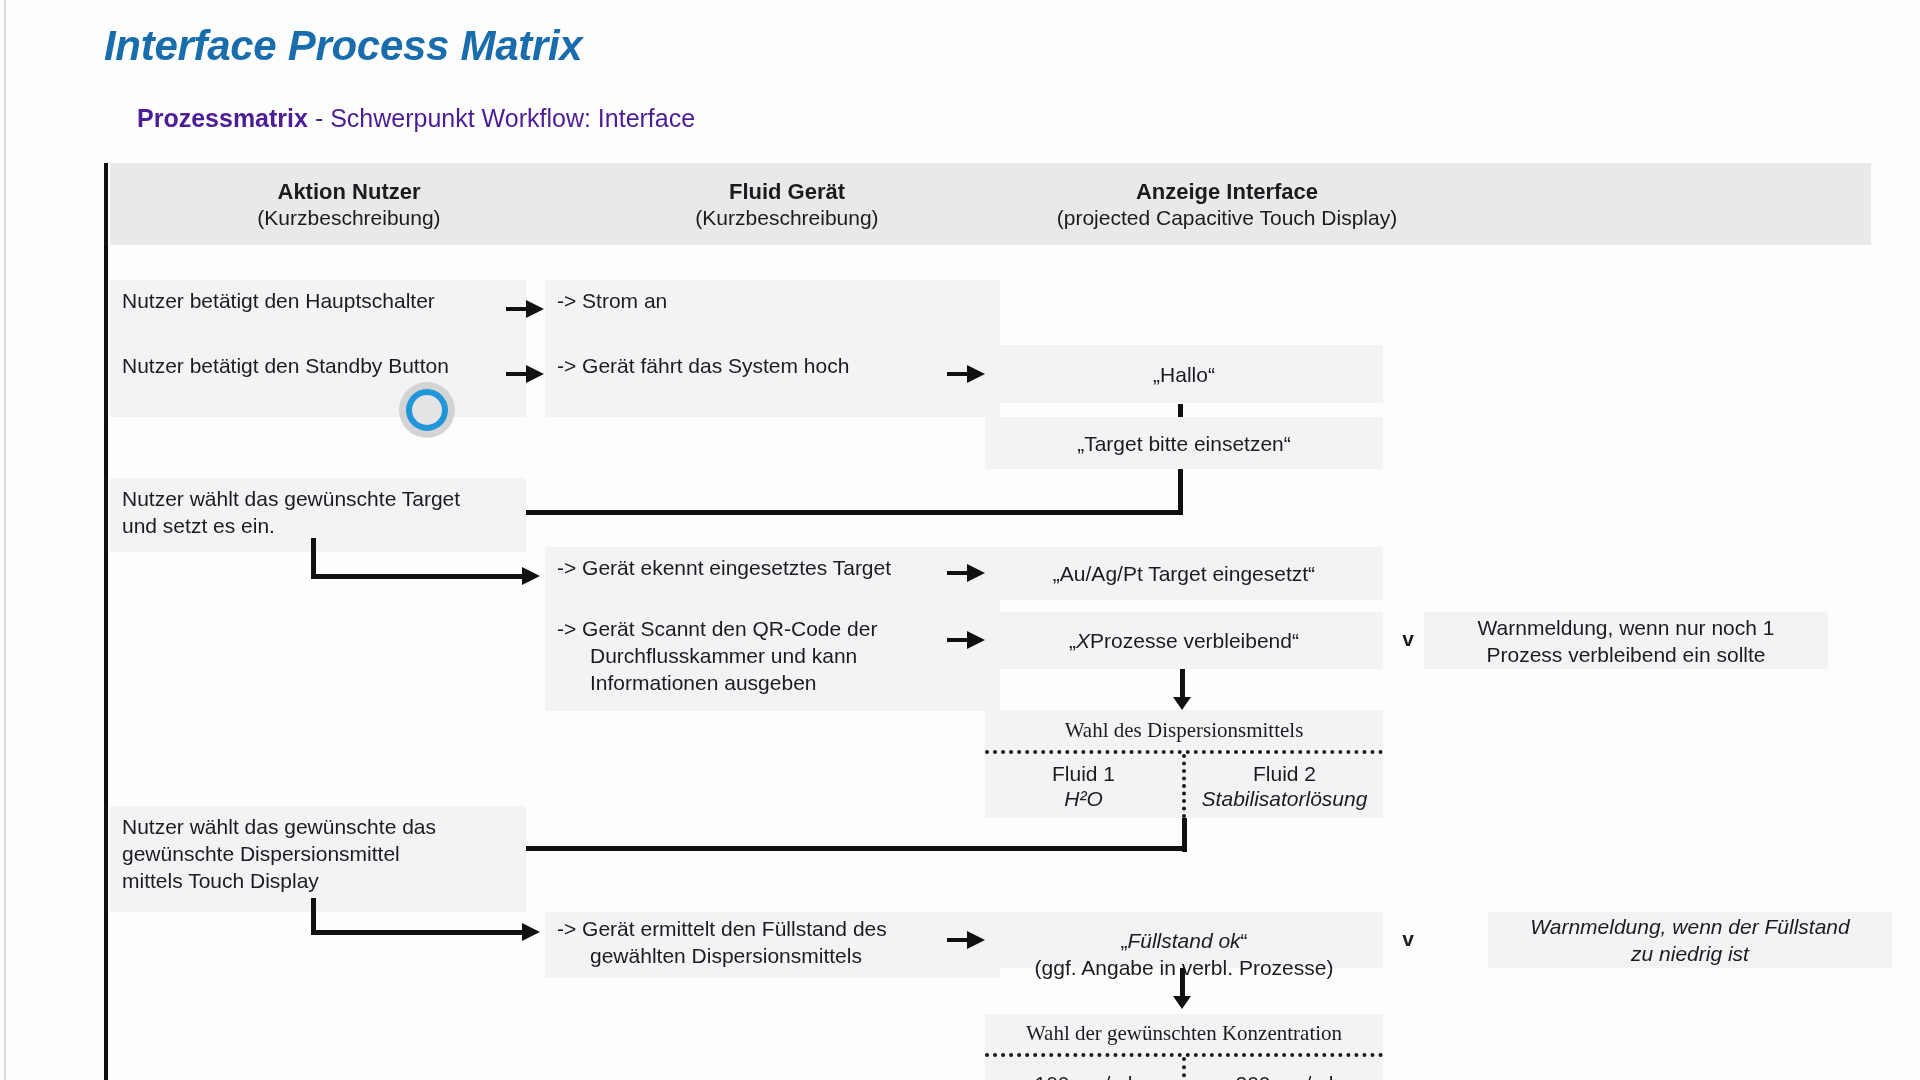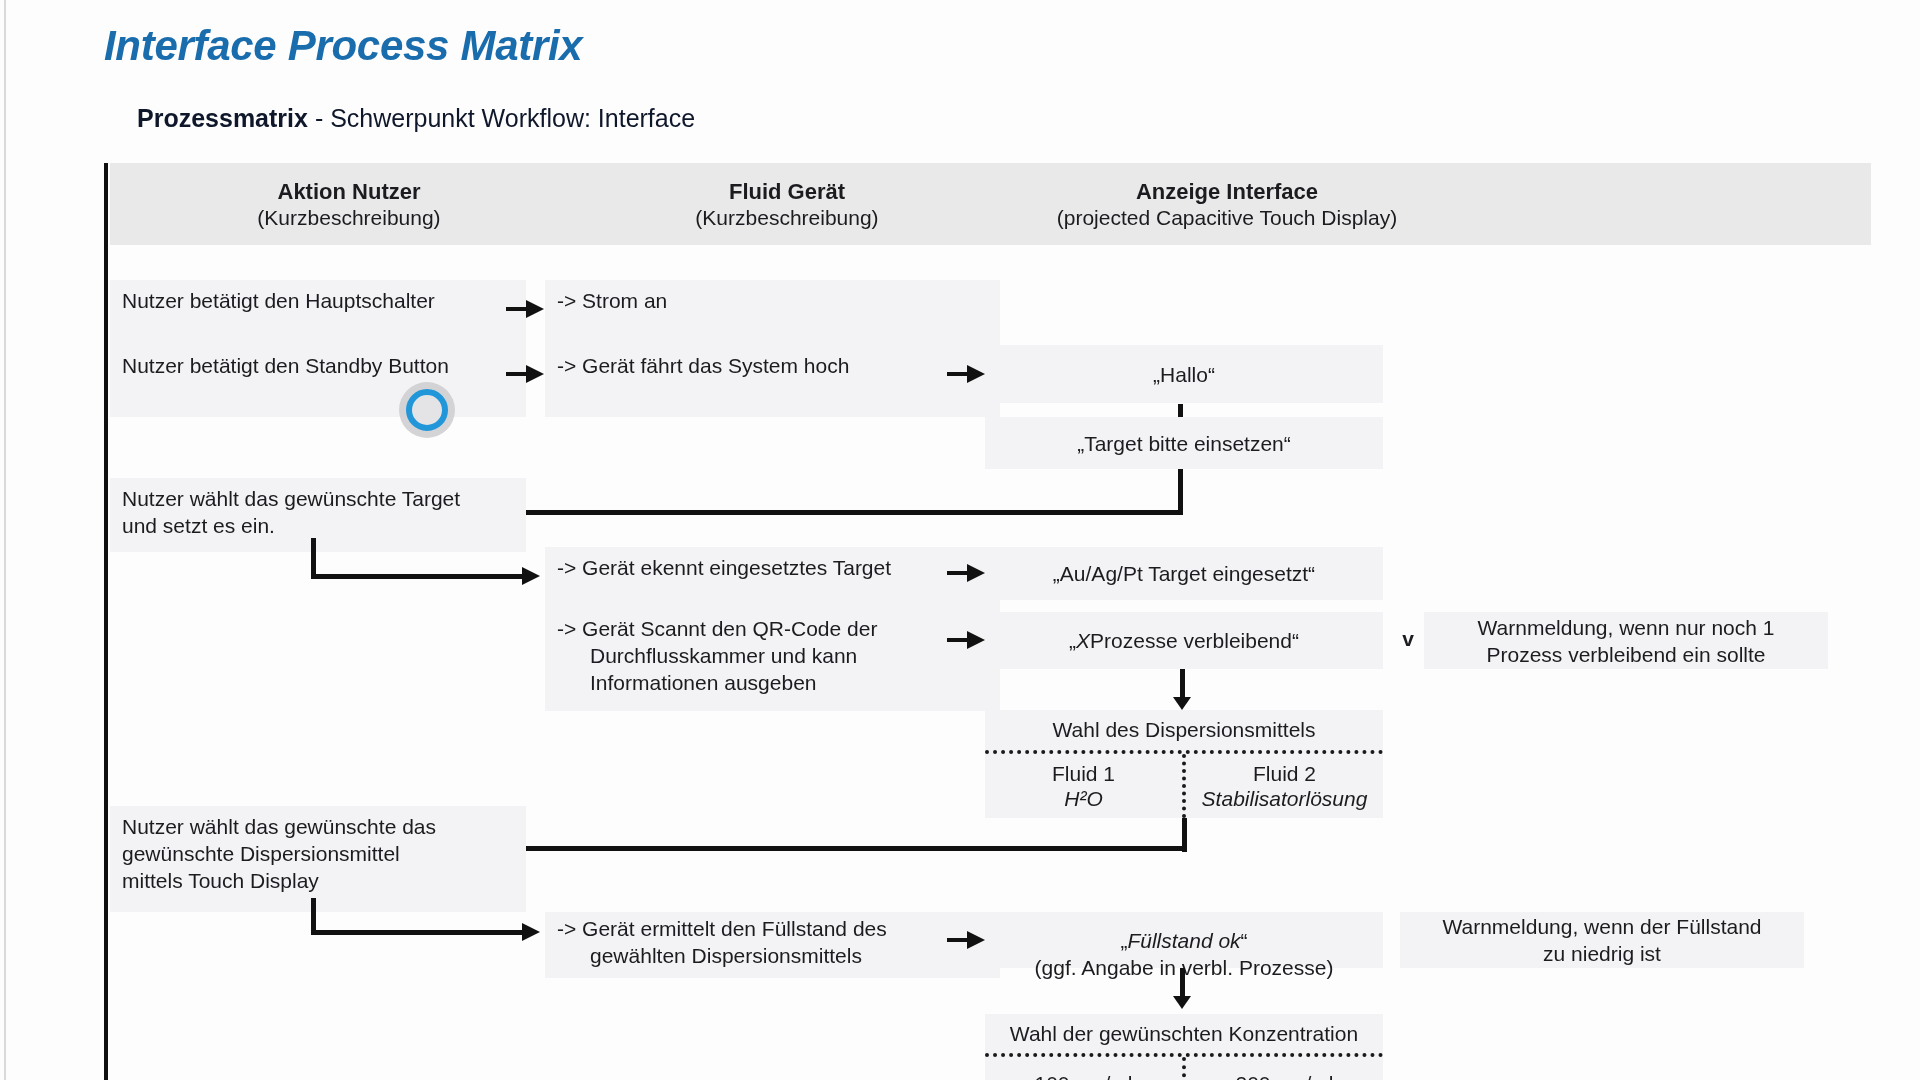--- a/index.html
+++ b/index.html
@@ -3,21 +3,21 @@
 <meta charset="utf-8">
 <style>
   html,body { margin:0; padding:0; background:#ffffff; }
   body { font-family:"Liberation Sans", sans-serif; color:#1c1c20; }
   .page { position:relative; width:1920px; height:1080px; background:#fdfdfe; overflow:hidden; }
 
   .edge-line { position:absolute; left:4px; top:0; width:2px; height:1080px; background:#d9d9d9; }
 
   .title { position:absolute; left:104px; top:22px; font-size:42px; font-weight:bold; font-style:italic;
            color:#1a6dad; letter-spacing:-0.3px; }
-  .subtitle { position:absolute; left:137px; top:104px; font-size:25px; color:#0f172a; }
+  .subtitle { position:absolute; left:137px; top:104px; font-size:25px; color:#4c1d95; }
   .subtitle .b { font-weight:bold; }
 
   .vline { position:absolute; left:104px; top:163px; width:4px; height:917px; background:#101010; }
 
   .hdr { position:absolute; background:#e9e9ea; display:flex; flex-direction:column;
          align-items:center; justify-content:center; text-align:center;padding-left:43px; }
   .hdr .t { font-size:22px; font-weight:bold; line-height:27px; }
   .hdr .s { font-size:21px; line-height:26px; }
   .hdr-inner { width:398px; }
 
@@ -36,21 +36,21 @@
   .tri-down  { border-width:13px 9px 0 9px;  border-color:#111 transparent transparent transparent; }
 
   .vmark { position:absolute; width:28px; text-align:center; font-size:21px; font-weight:bold; }
 
   .touch-outer { position:absolute; left:399px; top:382px; width:56px; height:56px; border-radius:50%;
                  background:rgba(206,206,208,0.88); display:flex; align-items:center; justify-content:center; }
   .touch-ring { width:30px; height:30px; border-radius:50%; border:6px solid #2196d9; background:#e4e4e6; }
 
   .blk { position:absolute; background:#f3f3f5; }
   .blk-hdr { display:flex; align-items:center; justify-content:center; text-align:left;
-             font-size:21px; border-bottom:4px dotted #1a1a1a; }
+             font-size:21px; border-bottom:4px dotted #1a1a1a;font-family:Liberation Serif, serif; }
   .blk-cells { display:flex; }
   .blk-cell { flex:1; display:flex; flex-direction:column; align-items:center; justify-content:center; }
   .blk-cell.divider { border-right:4px dotted #1a1a1a; }
   .blk-cell .name { font-size:21px; line-height:26px; }
   .blk-cell .sub { font-size:21px; line-height:24px; font-style:italic; }
 </style>
 </head>
 <body>
 
 <div class="page">
@@ -161,21 +161,21 @@
 gewählten Dispersionsmittels</div>
   <div class="shaft-h" style="left:947px;top:938px;width:22px;"></div>
   <div class="tri tri-right" style="left:967px;top:931px;"></div>
   <div class="cell ctr" style="left:985px;top:912px;width:398px;height:56px;flex-direction:column;">
     <div>
       <span>„</span><span class="it">Füllstand ok</span><span>“</span>
     </div>
     <div>(ggf. Angabe in verbl. Prozesse)</div>
   </div>
   <div class="vmark" style="left:1394px;top:927px;">v</div>
-  <div class="cell ctr" style="left:1400px;top:912px;width:404px;height:56px;">Warnmeldung, wenn der Füllstand
+  <div class="cell ctr" style="left:1488px;top:912px;width:404px;height:56px;font-style:italic;">Warnmeldung, wenn der Füllstand
 zu niedrig ist</div>
 
   <div class="shaft-v" style="left:1180px;top:968px;height:30px;"></div>
   <div class="tri tri-down" style="left:1173px;top:996px;"></div>
 
   <div class="blk" style="left:985px;top:1014px;width:398px;height:96px;">
     <div class="blk-hdr" style="height:39px;">Wahl der gewünschten Konzentration</div>
     <div class="blk-cells" style="height:53px;">
       <div class="blk-cell divider">
         <div class="name" style="align-self:center;">100 mg/ml</div>

